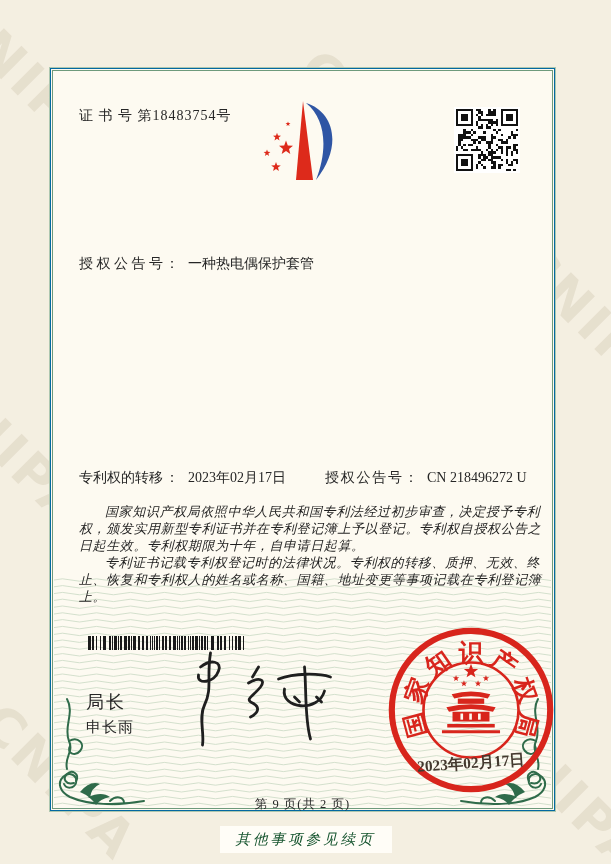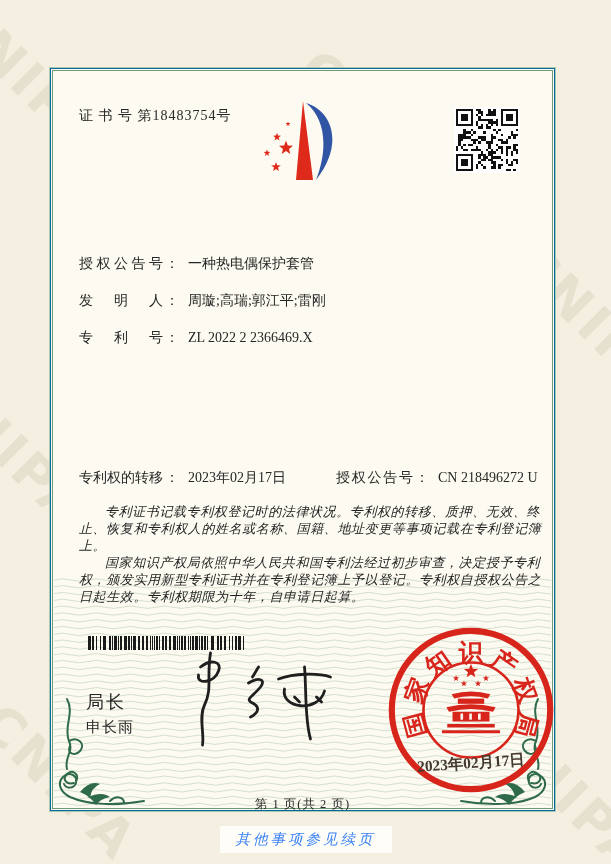--- a/index.html
+++ b/index.html
@@ -40,37 +40,37 @@
   .lab{
     display:inline-block;width:84px;vertical-align:top;
     text-align:justify;text-align-last:justify;-moz-text-align-last:justify;
   }
   .col{margin-left:2px;}
   .val{margin-left:9px;}
   .row-addr .val{
     display:inline-block;width:300px;white-space:normal;
     vertical-align:top;line-height:18px;
   }
-  .pair2{position:absolute;left:257px;top:0;}
+  .pair2{position:absolute;left:246px;top:0;}
   .pair2 .lab{width:77px;}
   .legal{position:absolute;left:28px;top:434px;width:466px;
     font-size:13px;line-height:17px;font-style:italic;letter-spacing:0.6px;color:#1e1e1e;}
   .legal p{margin:0;text-indent:2em;}
   .barcode{position:absolute;left:37px;top:567px;}
   .signoff-title{position:absolute;left:35px;top:621px;font-size:18px;letter-spacing:2px;}
   .signoff-name{position:absolute;left:35px;top:649px;font-size:15px;letter-spacing:1px;font-family:Liberation Mono, monospace;}
   .signature{position:absolute;left:112px;top:580px;}
   .seal-wrap{position:absolute;left:332px;top:553px;width:176px;height:176px;}
   .seal-ch{font-size:28px;font-weight:bold;fill:#d8251c;font-family:"Liberation Serif",serif;}
   .seal-date{font-size:17.5px;fill:#44392f;font-weight:bold;}
   .page-num{position:absolute;left:0;top:727px;width:100%;text-align:center;font-size:12.5px;letter-spacing:1px;}
   .continuation{
     position:absolute;left:50%;top:826px;transform:translateX(-50%);
     background:#fffdf7;padding:4px 16px;z-index:2;
-    font-size:14.5px;font-style:italic;letter-spacing:3px;color:#3b82f6;white-space:nowrap;
+    font-size:14.5px;font-style:italic;letter-spacing:3px;color:#14532d;white-space:nowrap;
   }
 </style>
 </head>
 <body>
 
 <span class="watermark" style="left:-22px;top:-12px">CNIPA</span>
 <span class="watermark" style="left:330px;top:38px">CNIPA</span>
 <span class="watermark" style="left:348px;top:222px">CNIPA</span>
 <span class="watermark" style="left:545px;top:232px">CNIPA</span>
 <span class="watermark" style="left:-38px;top:360px">CNIPA</span>
@@ -342,36 +342,30 @@
         <rect x="20" y="24" width="1" height="1" fill="#111"></rect>
         <rect x="21" y="24" width="1" height="1" fill="#111"></rect>
         <rect x="23" y="24" width="1" height="1" fill="#111"></rect>
       </svg>
   </div>
 
 
   <div class="row" style="top:186px">
     <span class="lab">授权公告号</span><span class="col">：</span><span class="val">一种热电偶保护套管</span>
   </div>
-  <div class="row" style="top:223px">
-    <span class="lab">发明人</span><span class="col">：</span><span class="val">周璇;高瑞;郭江平;雷刚</span>
-  </div>
-  <div class="row" style="top:260px">
-    <span class="lab">专利号</span><span class="col">：</span><span class="val">ZL 2022 2 2366469.X</span>
-  </div>
   <div class="row" style="top:400px">
     <span class="lab">专利权的转移</span><span class="col">：</span><span class="val">2023年02月17日</span>
     <span class="pair2">
       <span class="lab">授权公告号</span><span class="col">：</span><span class="val">CN 218496272 U</span>
     </span>
   </div>
 
   <div class="legal">
+    <p>国家知识产权局依照中华人民共和国专利法经过初步审查，决定授予专利权，颁发实用新型专利证书并在专利登记簿上予以登记。专利权自授权公告之日起生效。专利权期限为十年，自申请日起算。</p>
     <p>专利证书记载专利权登记时的法律状况。专利权的转移、质押、无效、终止、恢复和专利权人的姓名或名称、国籍、地址变更等事项记载在专利登记簿上。</p>
-    <p>国家知识产权局依照中华人民共和国专利法经过初步审查，决定授予专利权，颁发实用新型专利证书并在专利登记簿上予以登记。专利权自授权公告之日起生效。专利权期限为十年，自申请日起算。</p>
   </div>
 
   <svg class="barcode" width="157" height="14" viewBox="0 0 157 14" preserveAspectRatio="none">
       <rect x="0" y="0" width="3" height="14" fill="#1a1a1a"></rect>
       <rect x="4" y="0" width="2" height="14" fill="#1a1a1a"></rect>
       <rect x="8" y="0" width="1" height="14" fill="#1a1a1a"></rect>
       <rect x="12" y="0" width="1" height="14" fill="#1a1a1a"></rect>
       <rect x="15" y="0" width="3" height="14" fill="#1a1a1a"></rect>
       <rect x="21" y="0" width="2" height="14" fill="#1a1a1a"></rect>
       <rect x="24" y="0" width="1" height="14" fill="#1a1a1a"></rect>
@@ -460,16 +454,16 @@
         <rect x="88" y="104" width="3" height="7" fill="#fdfaf1"></rect>
         <rect x="98" y="104" width="3" height="7" fill="#fdfaf1"></rect>
         <rect x="108" y="104" width="3" height="7" fill="#fdfaf1"></rect>
         <path d="M73,116 h54 v4 h-54 Z" fill="#d8251c"></path>
         <path d="M67,123 h66 v3.5 h-66 Z" fill="#d8251c"></path>
       </g>
       <text class="seal-date" x="100" y="166" text-anchor="middle" transform="rotate(-4 100 162)">2023年02月17日</text>
     </svg>
   </div>
 
-  <div class="page-num">第 1 页(共 2 页)</div>
+  <div class="page-num">第 9 页(共 2 页)</div>
 </div>
 
 <div class="continuation">其他事项参见续页</div>
 
 </body></html>

